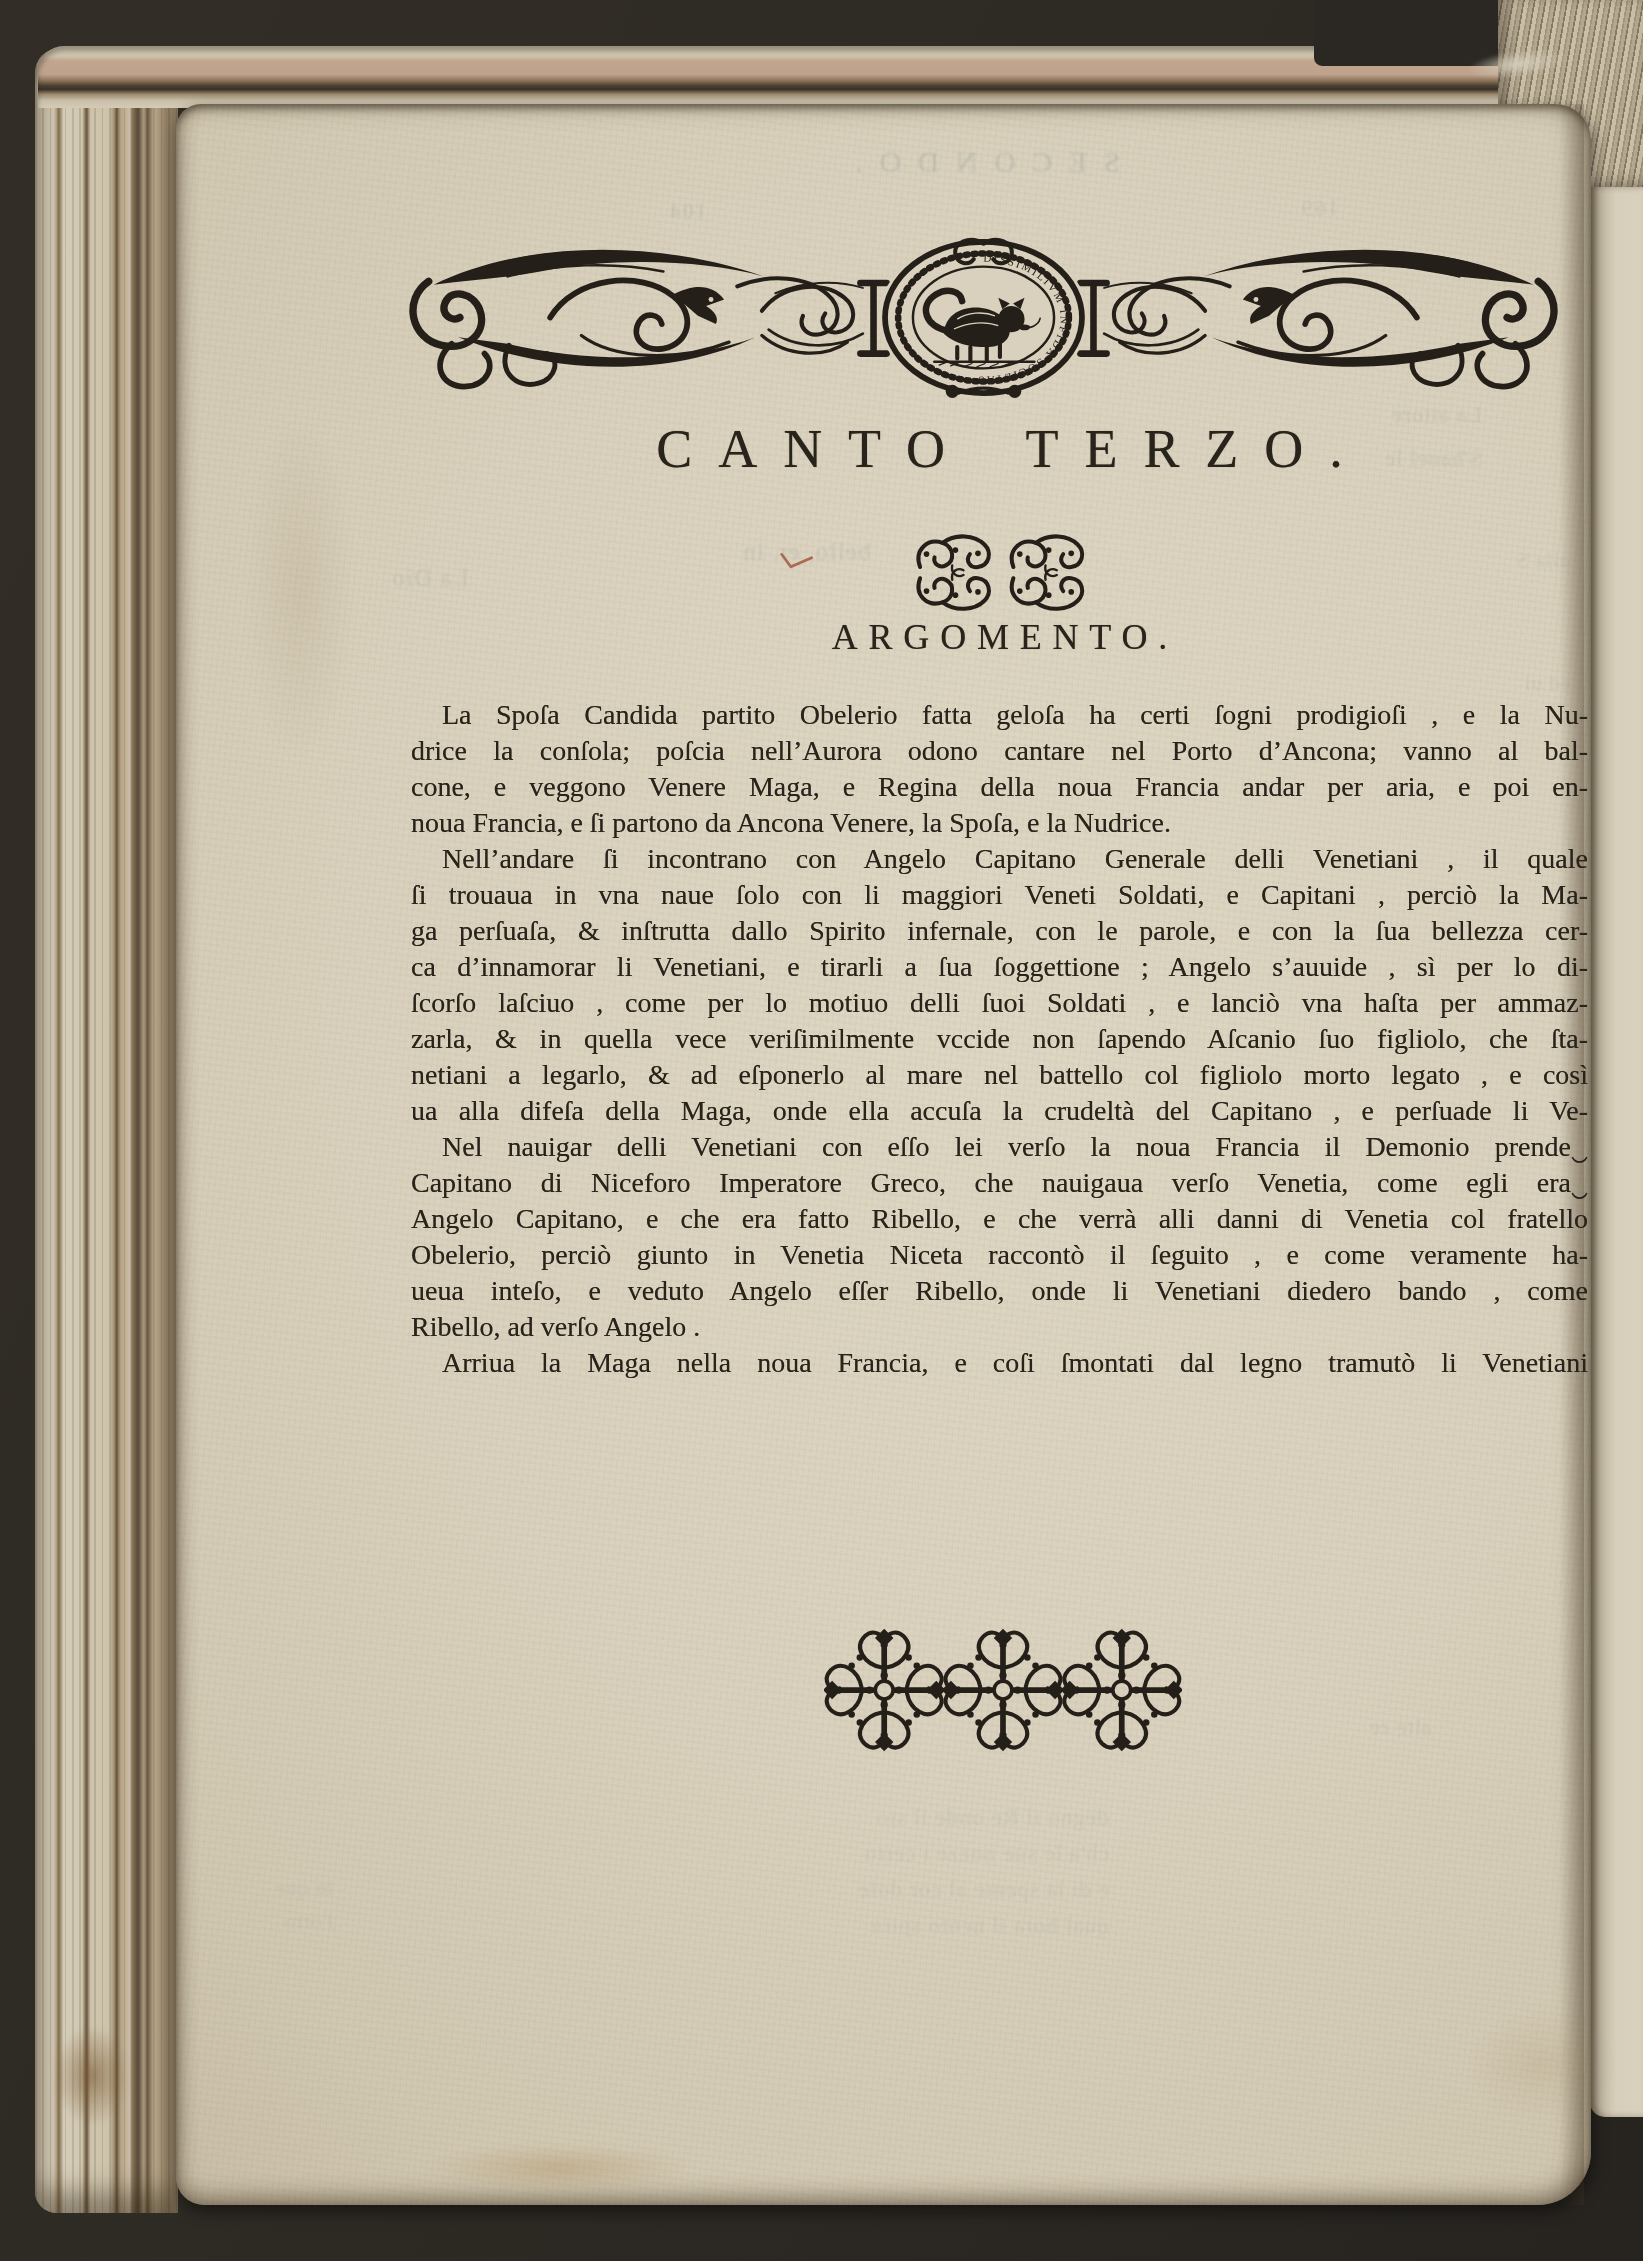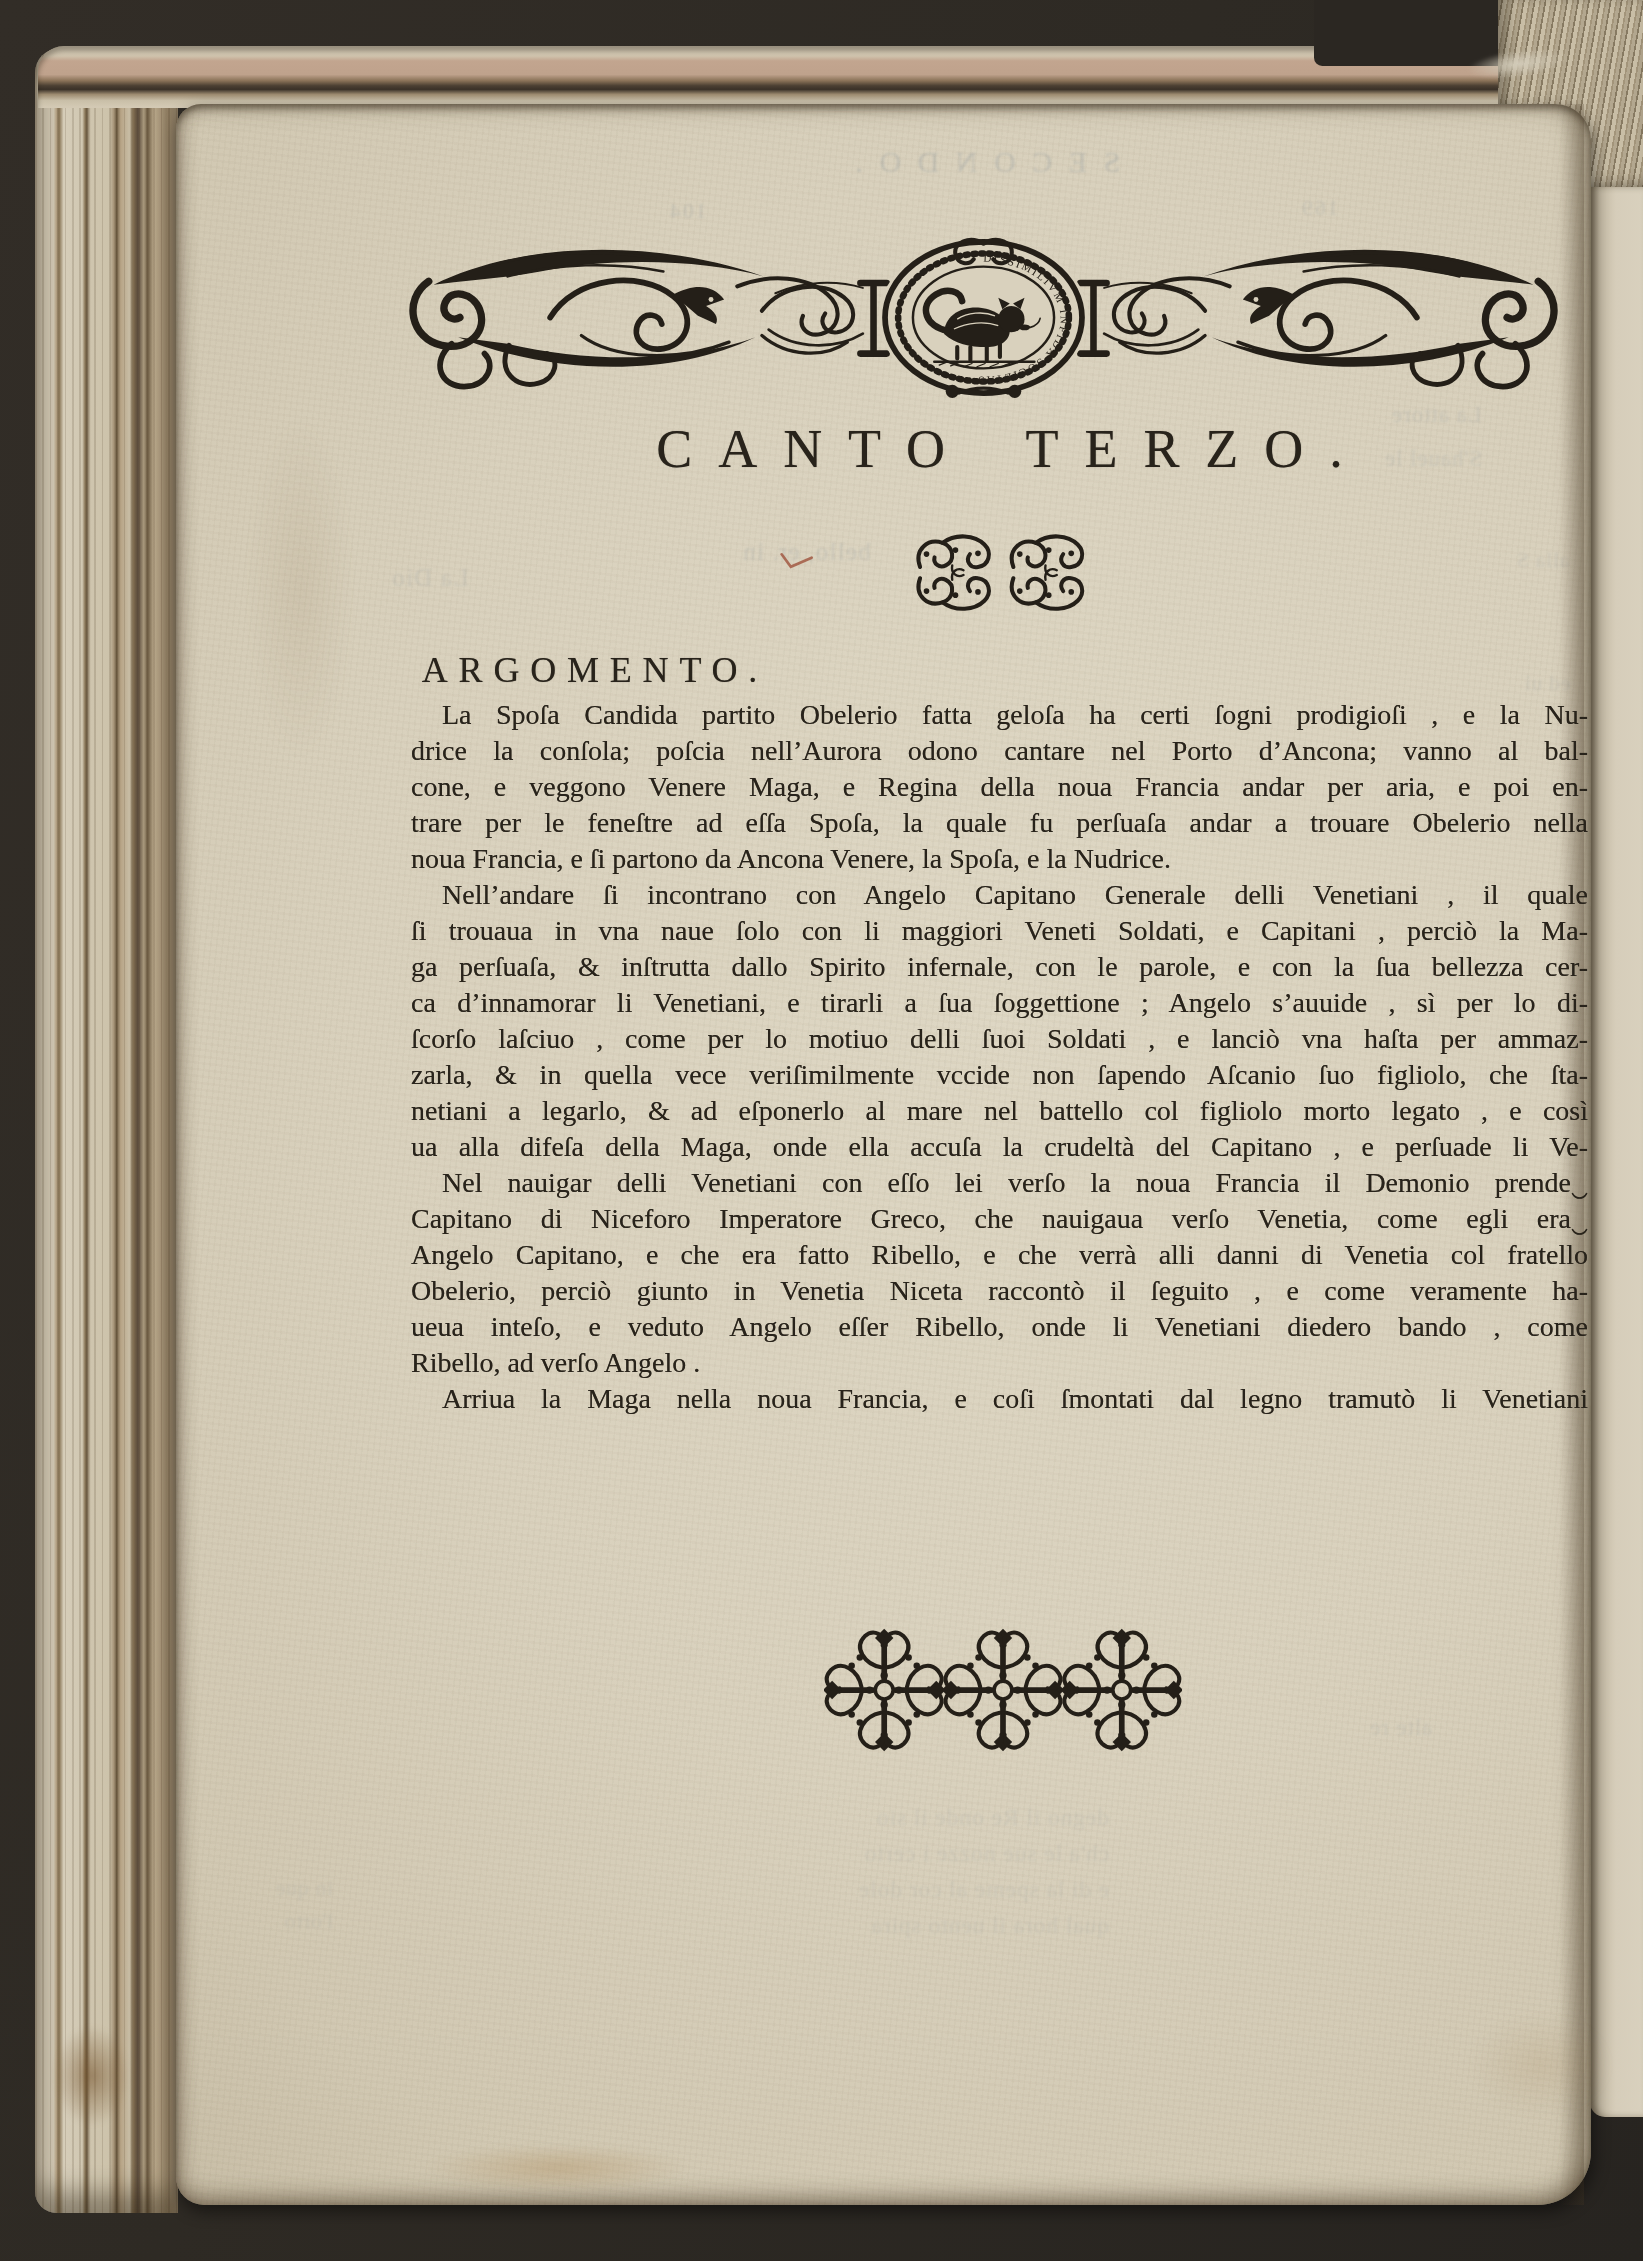--- a/index.html
+++ b/index.html
@@ -62,21 +62,21 @@
 
   
   .ink{color:#28231b;}
   .column{position:absolute;left:235px;width:1177px;}
   .band-wrap{position:absolute;left:233px;top:133px;width:1149px;height:161px;}
   .band-wrap svg{width:100%;height:100%;}
   .title{top:312px;text-align:center;font-size:54px;letter-spacing:.48em;word-spacing:.30em;
     line-height:66px;text-shadow:0 0 0.8px rgba(20,15,8,.5);white-space:nowrap;
     text-indent:.48em;}
   .fleuron-wrap{position:absolute;left:728px;top:426px;width:193px;height:89px;}
-  .heading{top:545px;font-size:36px;letter-spacing:.30em;line-height:43px;
+  .heading{top:512px;text-align:center;font-size:36px;letter-spacing:.30em;line-height:43px;
     text-shadow:0 0 0.8px rgba(20,15,8,.45);text-indent:.30em;}
   .redmark{left:604px;top:447px;}
 
   .body-text{top:593px;font-size:28px;line-height:36px;
     text-shadow:0 0 0.5px rgba(25,18,8,.55);}
   .para{margin:0;}
   .line{text-align:justify;text-align-last:justify;height:36px;overflow:hidden;}
   .line.first{text-indent:31px;}
   .line.last{text-align:right;text-align-last:left;}
 
@@ -218,21 +218,20 @@
     <path d="M2,4 L13,19 L38,8" fill="none" stroke="#9b4a33" stroke-width="3.2" stroke-linecap="round" opacity="0.75"></path>
   </svg>
 
   <div class="column heading ink">ARGOMENTO.</div>
 
   <div id="body-text" class="column body-text ink">
       <div class="para">
         <div class="line first">La Spoſa Candida partito Obelerio fatta geloſa ha certi ſogni prodigioſi , e la Nu-</div>
         <div class="line">drice la conſola; poſcia nell’Aurora odono cantare nel Porto d’Ancona; vanno al bal-</div>
         <div class="line">cone, e veggono Venere Maga, e Regina della noua Francia andar per aria, e poi en-</div>
-        <div class="line">trare per le feneſtre ad eſſa Spoſa, la quale fu perſuaſa andar a trouare Obelerio nella</div>
         <div class="line last">noua Francia, e ſi partono da Ancona Venere, la Spoſa, e la Nudrice.</div>
       </div>
       <div class="para">
         <div class="line first">Nell’andare ſi incontrano con Angelo Capitano Generale delli Venetiani , il quale</div>
         <div class="line">ſi trouaua in vna naue ſolo con li maggiori Veneti Soldati, e Capitani , perciò la Ma-</div>
         <div class="line">ga perſuaſa, &amp; inſtrutta dallo Spirito infernale, con le parole, e con la ſua bellezza cer-</div>
         <div class="line">ca d’innamorar li Venetiani, e tirarli a ſua ſoggettione ; Angelo s’auuide , sì per lo di-</div>
         <div class="line">ſcorſo laſciuo , come per lo motiuo delli ſuoi Soldati , e lanciò vna haſta per ammaz-</div>
         <div class="line">zarla, &amp; in quella vece veriſimilmente vccide non ſapendo Aſcanio ſuo figliolo, che ſta-</div>
         <div class="line">netiani a legarlo, &amp; ad eſponerlo al mare nel battello col figliolo morto legato , e così</div>

